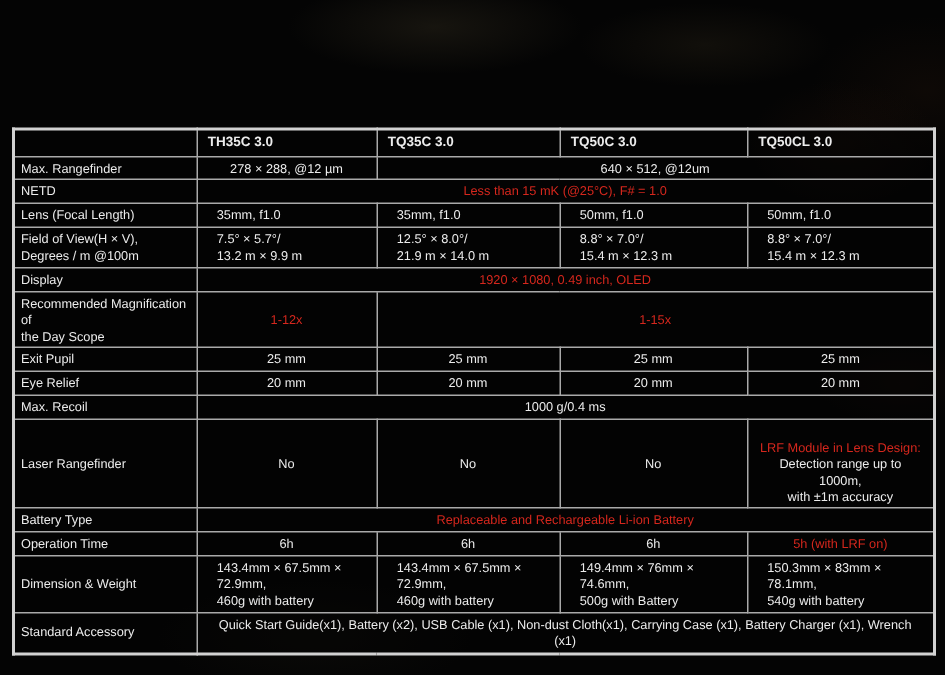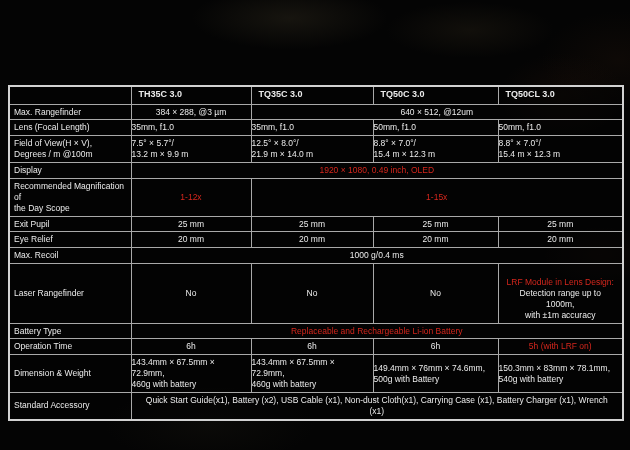--- a/index.html
+++ b/index.html
@@ -46,21 +46,21 @@
     overflow: hidden;
   }
   th {
     text-align: left;
     font-size: 9px;
     font-weight: 700;
     padding-left: 7px;
   }
   td.label { text-align: left; padding-left: 4px; }
   td.c { text-align: center; }
-  td.l { text-align: left; padding-left: 0; }
+  td.l { text-align: left; padding-left: 13px; }
   .red { color: var(--accent-red, #d5271d); }
   .white { color: #ececec; }
 
   tr.h18 { height: 18px; }
   tr.h14 { height: 14px; }
   tr.h15 { height: 15px; padding-left: 36px; }
   tr.h22 { height: 22px; }
   tr.h24 { height: 24px; }
   tr.h26 { height: 26px; }
   tr.h29 { height: 29px; }
@@ -82,24 +82,28 @@
         <tr class="h18">
       <th></th>
       <th>TH35C 3.0</th>
       <th>TQ35C 3.0</th>
       <th>TQ50C 3.0</th>
       <th>TQ50CL 3.0</th>
     </tr>
 
     <tr class="h14">
       <td class="label">Max. Rangefinder</td>
-      <td class="c">384 × 288, @3 µm</td>
+      <td class="c">278 × 288, @12 µm</td>
       <td class="c" colspan="3">640 × 512, @12um</td>
     </tr>
 
+    <tr class="h14">
+      <td class="label">NETD</td>
+      <td class="c red" colspan="4">Less than 15 mK (@25°C), F# = 1.0</td>
+    </tr>
 
     <tr class="h14">
       <td class="label">Lens (Focal Length)</td>
       <td class="l">35mm, f1.0</td>
       <td class="l">35mm, f1.0</td>
       <td class="l">50mm, f1.0</td>
       <td class="l">50mm, f1.0</td>
     </tr>
 
 

